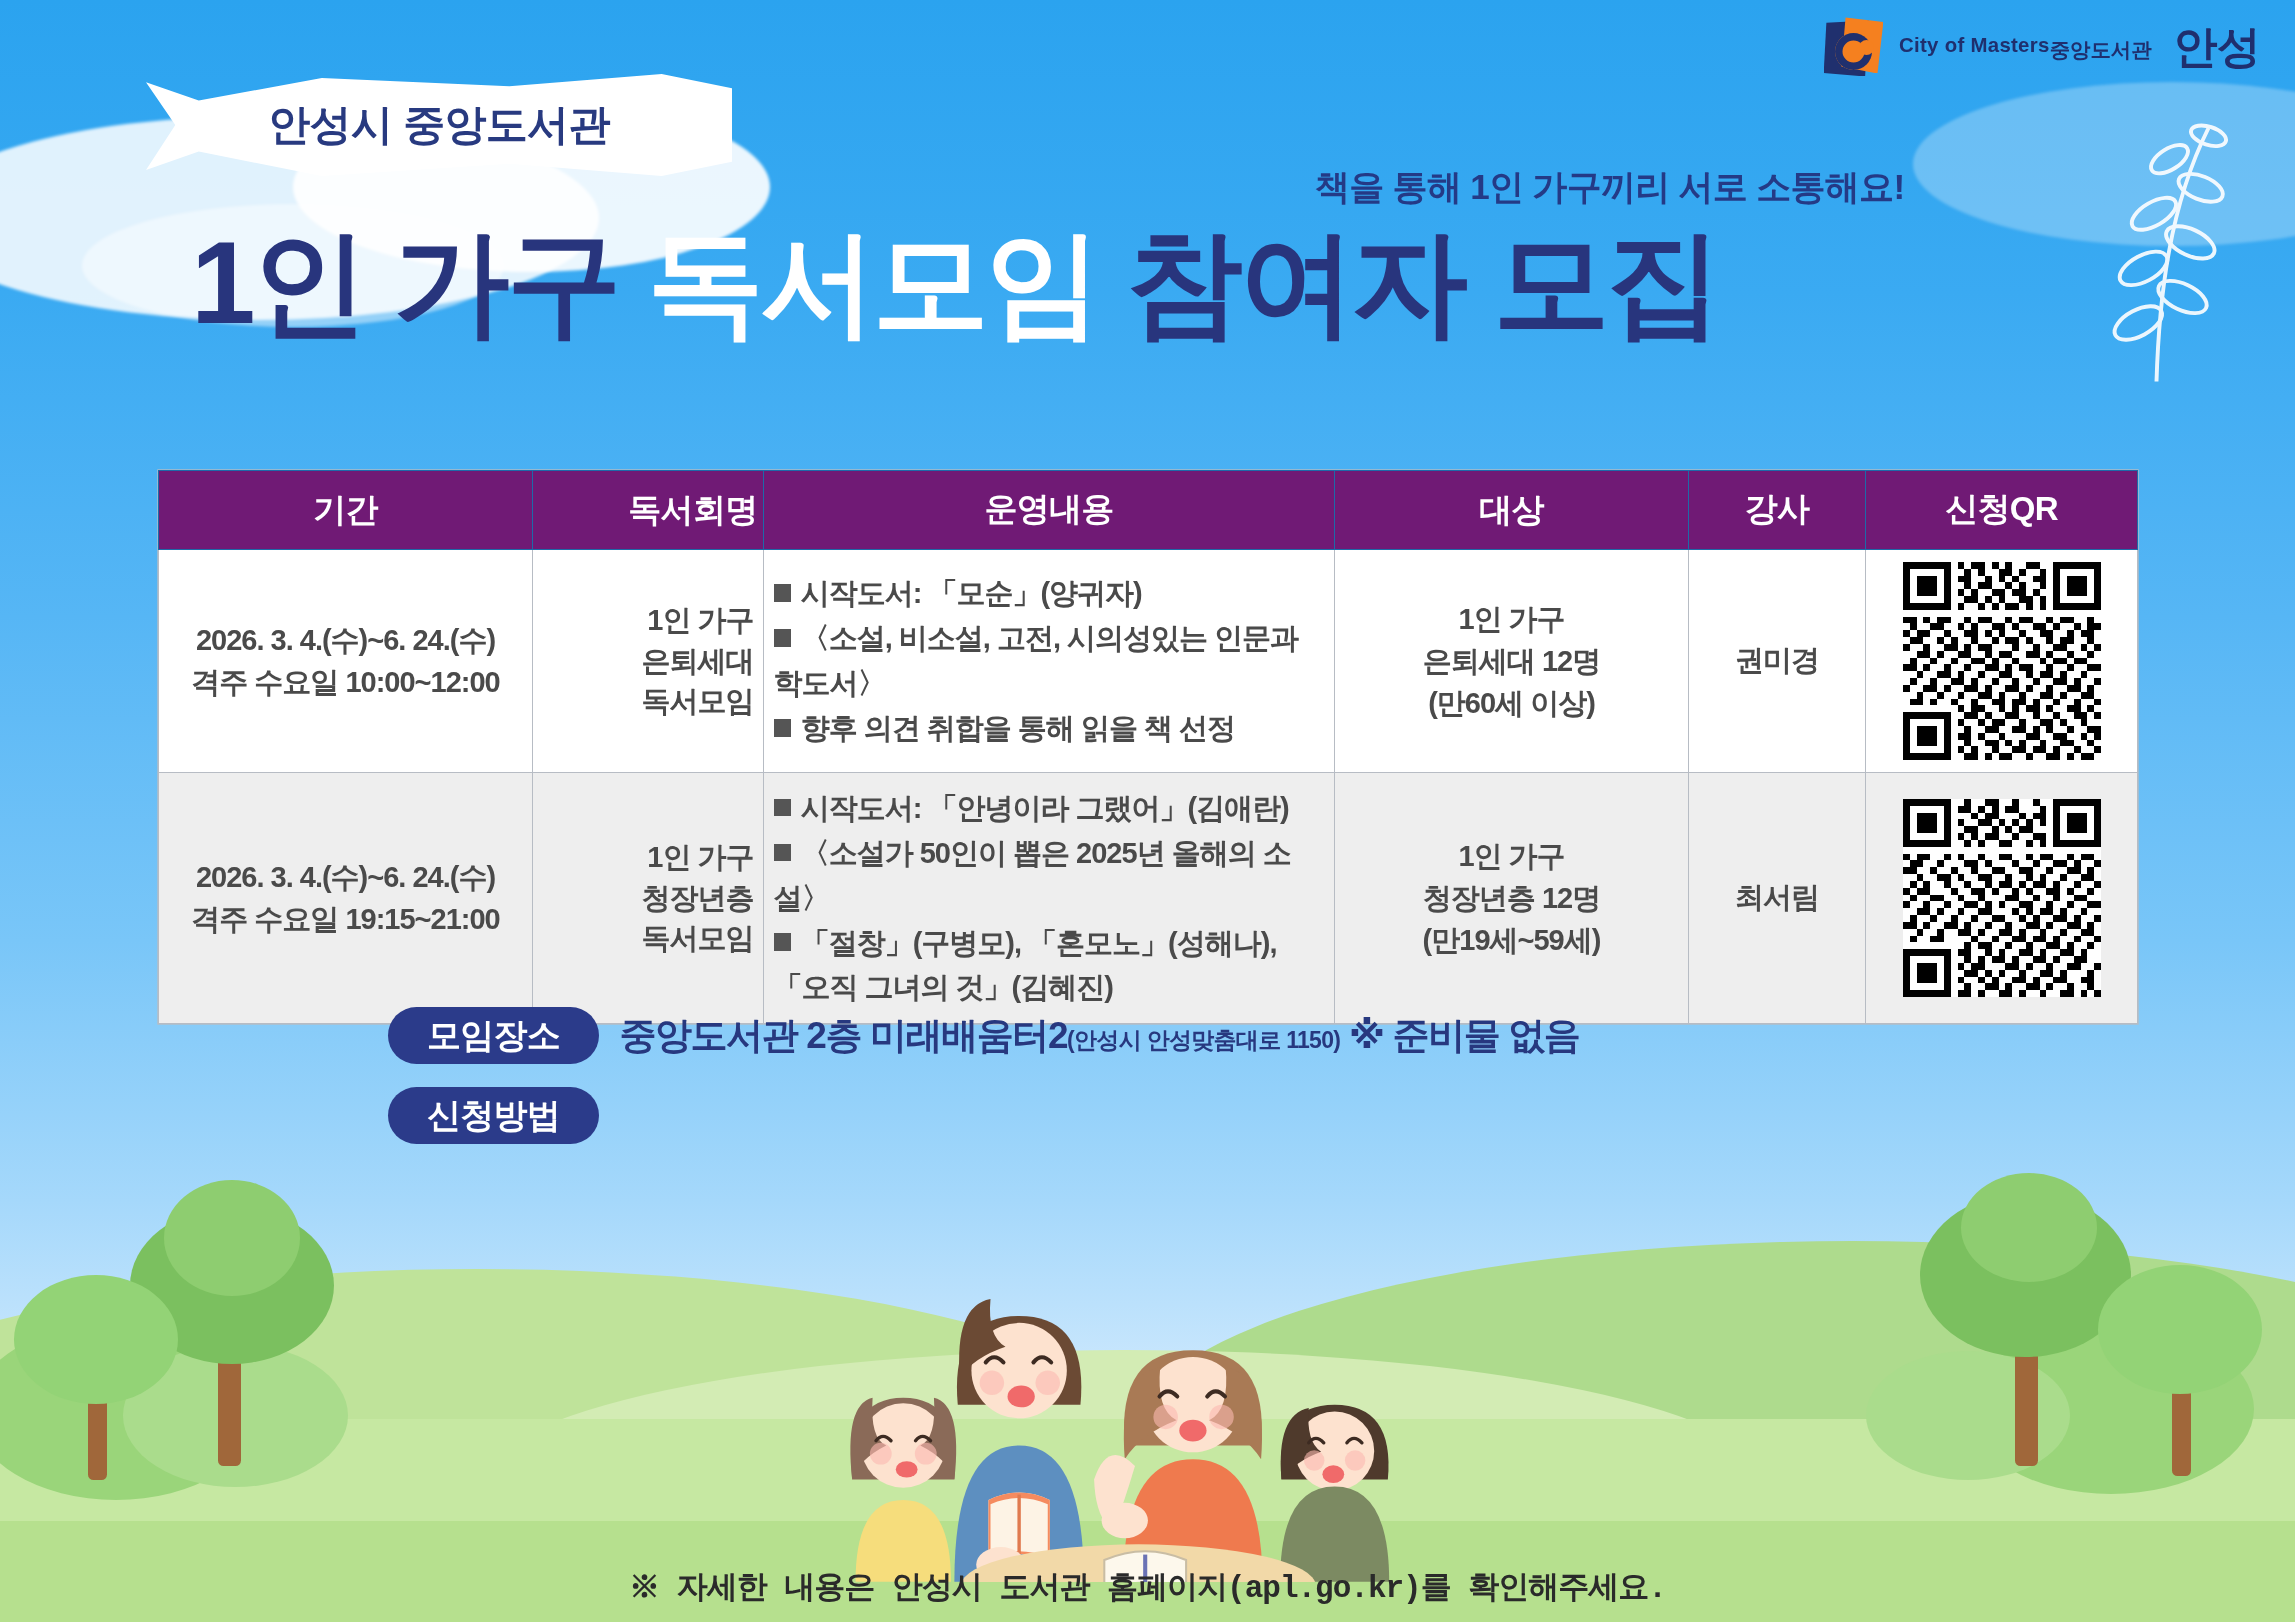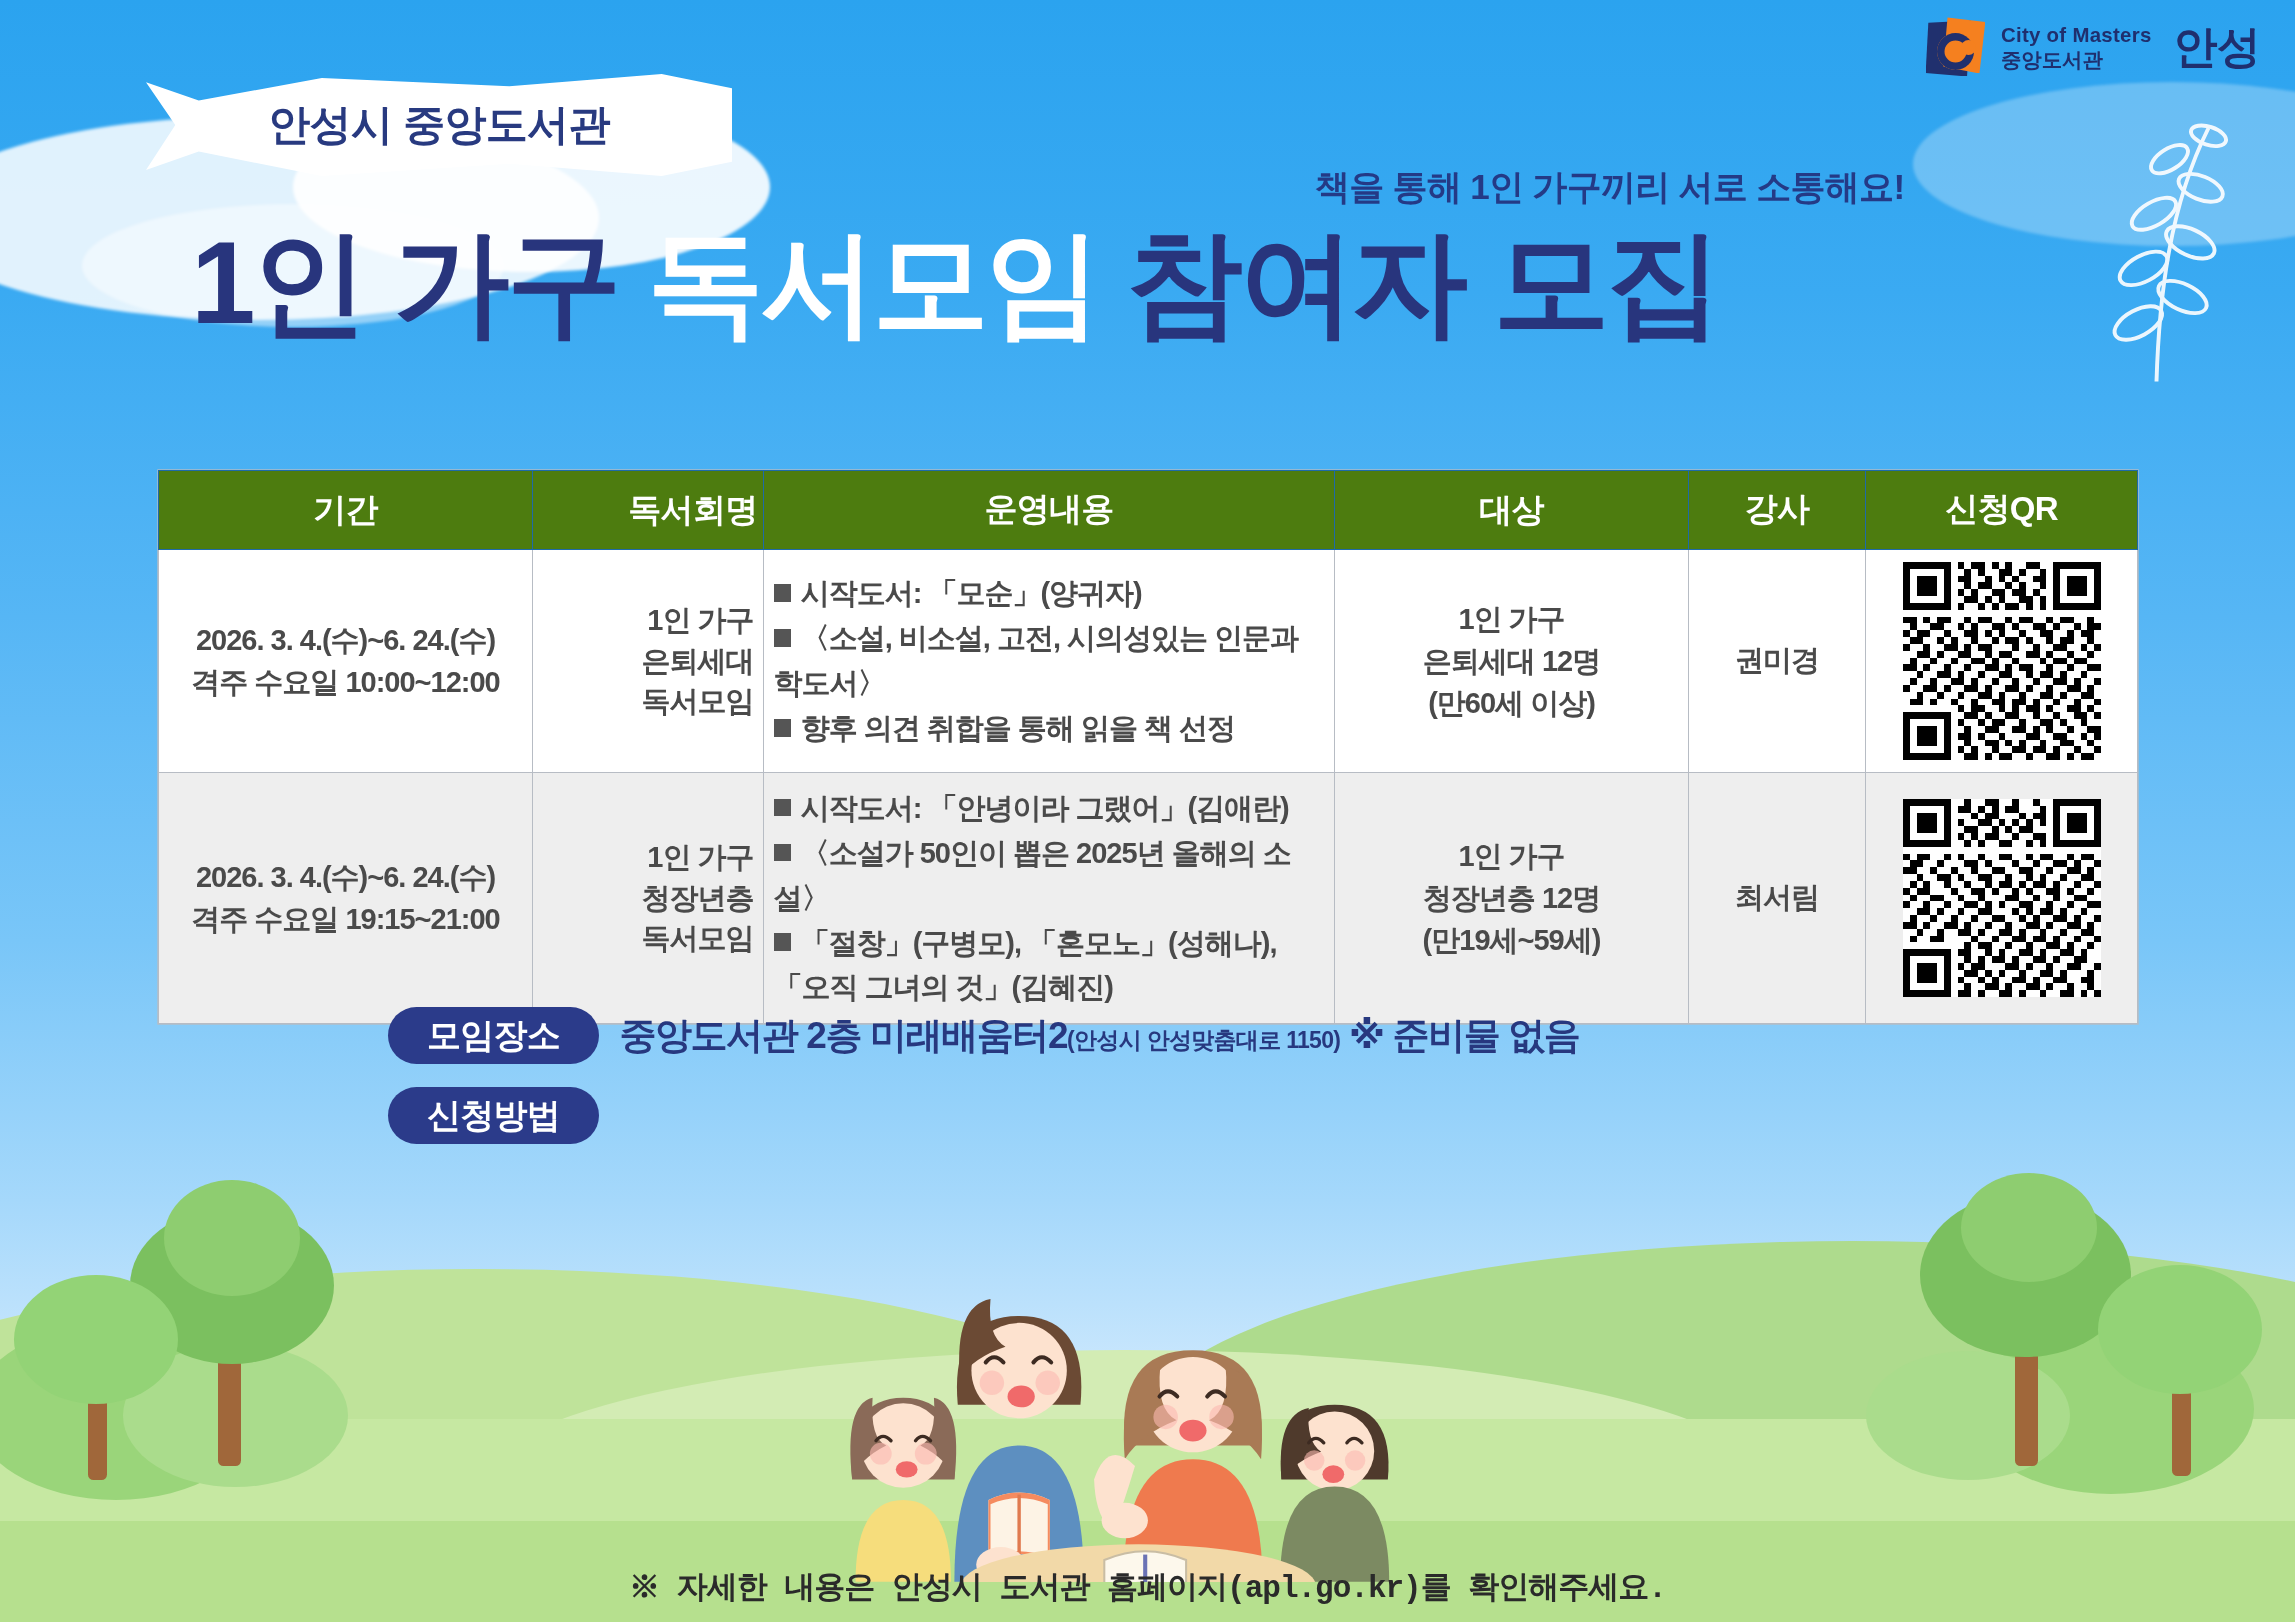--- a/index.html
+++ b/index.html
@@ -36,21 +36,21 @@
     clip-path:polygon(10% 2%,100% 10%,86% 100%,0% 88%);
   }
   .brand-mark .swirl{
     position:absolute;left:11px;top:16.4px;width:37px;height:37px;border-radius:50%;
     background:#f5801f;box-shadow:inset 0 0 0 7.5px #20306e;
   }
   .brand-mark .swirl:after{
     content:"";position:absolute;right:-2.7px;top:6.8px;width:15px;height:15px;border-radius:50%;
     background:#f5801f;
   }
-  .brand-text{display:flex;flex-direction:column;line-height:1;}
+  .brand-text{display:flex;flex-direction:row;line-height:1;}
   .brand-en{font-size:20.4px;font-weight:700;color:#1f2f6e;letter-spacing:0.3px;}
   .brand-kr{font-size:20.4px;font-weight:800;color:#1f2f6e;margin-top:4.8px;}
   .brand-big{font-size:44px;font-weight:800;color:#1f2f6e;margin-left:9.5px;letter-spacing:-0.7px;}
 
   
   .ribbon{
     position:absolute;left:146px;top:74px;width:586px;height:102px;
     background:#ffffff;
     clip-path:polygon(0% 8%,9% 26%,30% 4%,62% 12%,88% 0%,100% 14%,100% 86%,88% 100%,62% 88%,30% 100%,9% 76%,0% 94%,5% 50%);
     display:flex;align-items:center;justify-content:center;
@@ -75,21 +75,21 @@
   .leaf{position:absolute;right:60px;top:102px;width:157px;height:286px;opacity:.9;}
 
   
   .table{
     position:absolute;left:158px;top:470px;width:1980px;
     border-collapse:collapse;
     background:#ffffff;
     box-shadow:0 0 0 0.7px #b7bcc4;
   }
   .table th{
-    background:#4d7c0f;color:#ffffff;font-size:33px;font-weight:700;
+    background:#701a75;color:#ffffff;font-size:33px;font-weight:700;
     padding:15px 5.5px;border:0.7px solid #1e6aa8;letter-spacing:-0.7px;
   }
   .table th + th{border-left:1.4px solid #ffffff;}
   .table td{
     border:0.7px solid #b7bcc4;padding:12.3px 9.5px;color:#4a4a4a;
     font-size:29px;font-weight:700;letter-spacing:-1px;vertical-align:middle;
   }
   .row-alt td{background:#eeeeee;}
   .c-period{width:354px;text-align:center;line-height:1.45;}
   .c-club{width:211px;text-align:right;line-height:1.4;}

